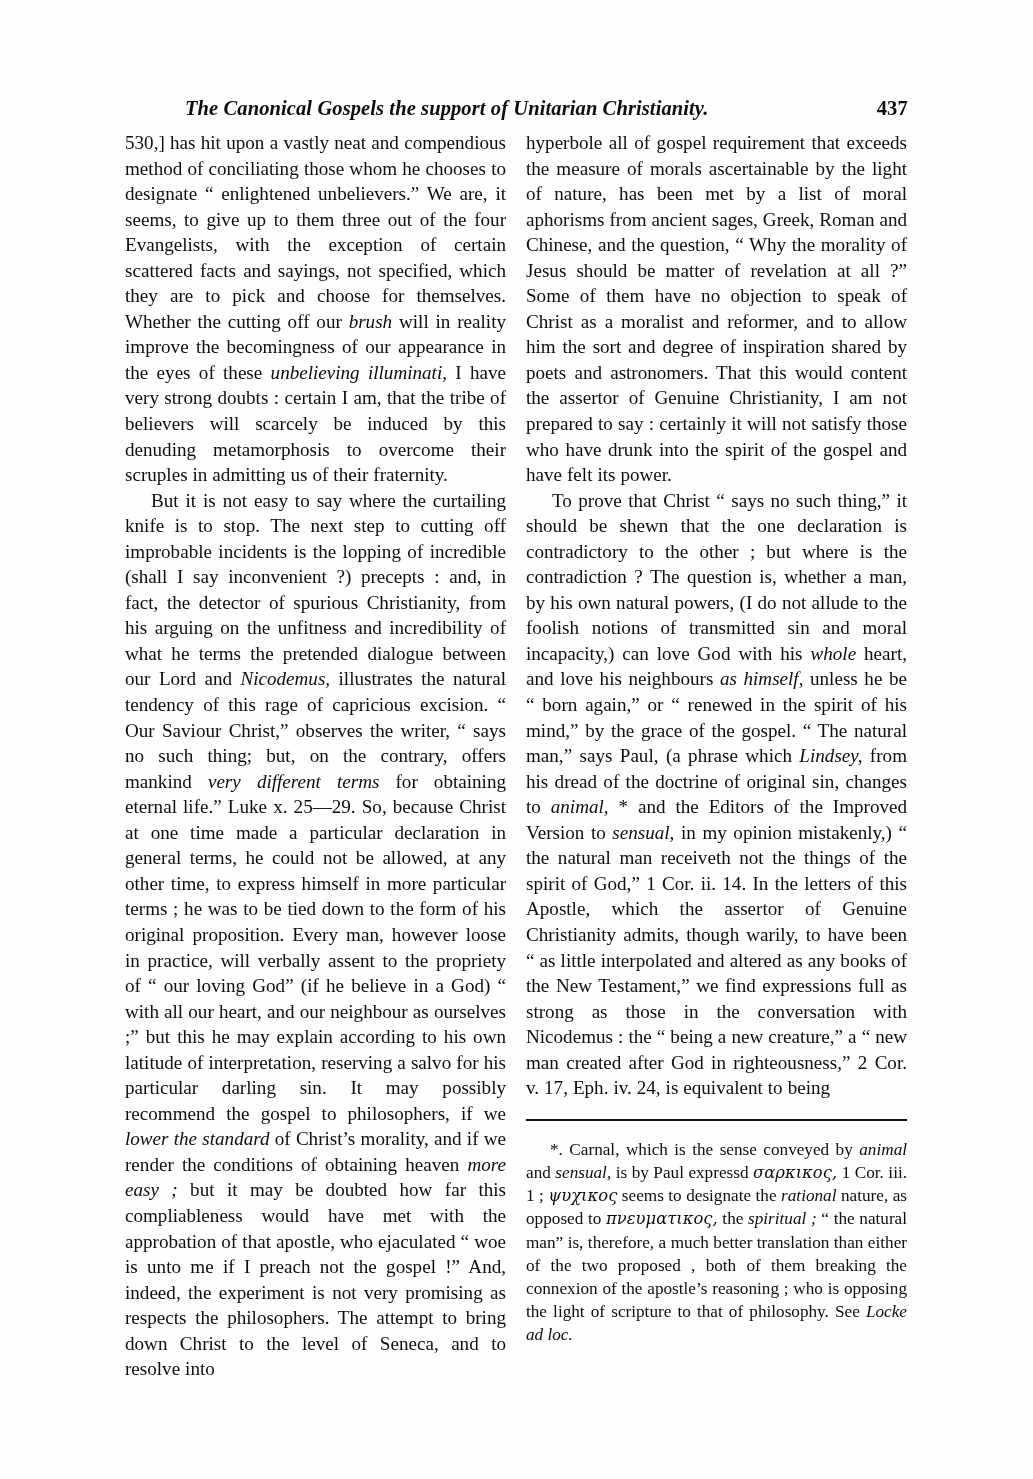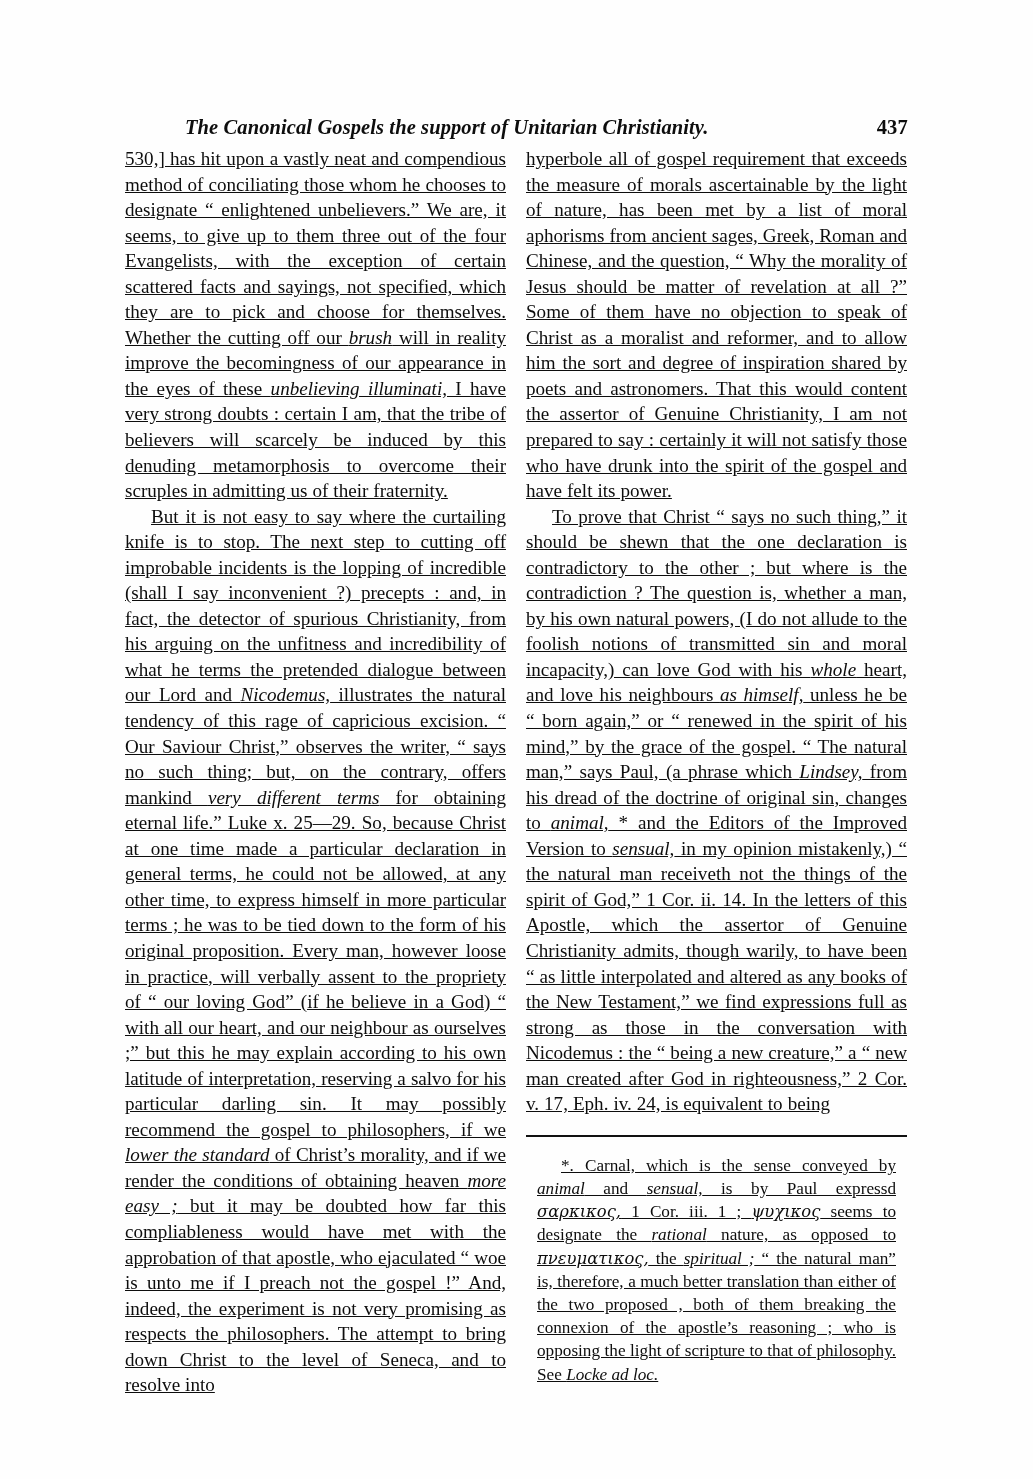--- a/index.html
+++ b/index.html
@@ -13,51 +13,50 @@
     height: 1479px;
     background: #fefefe;
     font-family: "Liberation Serif", "DejaVu Serif", serif;
     color: #0d0d0d;
     overflow: hidden;
   }
 
   
   .running-head {
     position: absolute;
-    top: 116px;
+    top: 88px;
     left: 125px;
     width: 783px;
     height: 32px;
     display: flex;
-    align-items: flex-start;
+    align-items: flex-end;
     justify-content: space-between;
   }
   .running-head-title {
     font-style: italic;
     font-weight: bold;
     font-size: 20.5px;
     letter-spacing: 0.1px;
     white-space: nowrap;
     margin-left: 60px;
   }
   .running-head-folio {
     font-weight: bold;
     font-size: 20.5px;
     letter-spacing: 0.2px;
   }
 
   
   .columns {
     position: absolute;
-    top: 146px;
+    top: 130px;
     left: 125px;
     width: 783px;
     display: flex;
     gap: 20px;
-    text-decoration: underline;
   }
   .col {
     width: 381px;
     flex: 0 0 381px;
   }
 
   .bodytext {
     font-size: 19.1px;
     line-height: 25.55px;
     text-align: justify;
@@ -86,21 +85,21 @@
     margin: 0 0 17px 0;
     width: 100%;
   }
   .footnote {
     font-size: 17.2px;
     line-height: 23.2px;
     text-align: justify;
     text-justify: inter-word;
   }
   .footnote p {
-    margin: 11px;
+    margin: 0;
     text-indent: 24px;
   }
   .footnote i { font-style: italic; }
   .footnote .greek {
     font-family: "DejaVu Serif", "Liberation Serif", serif;
     font-style: italic;
     font-size: 16.4px;
   }
 </style>
 </head>

